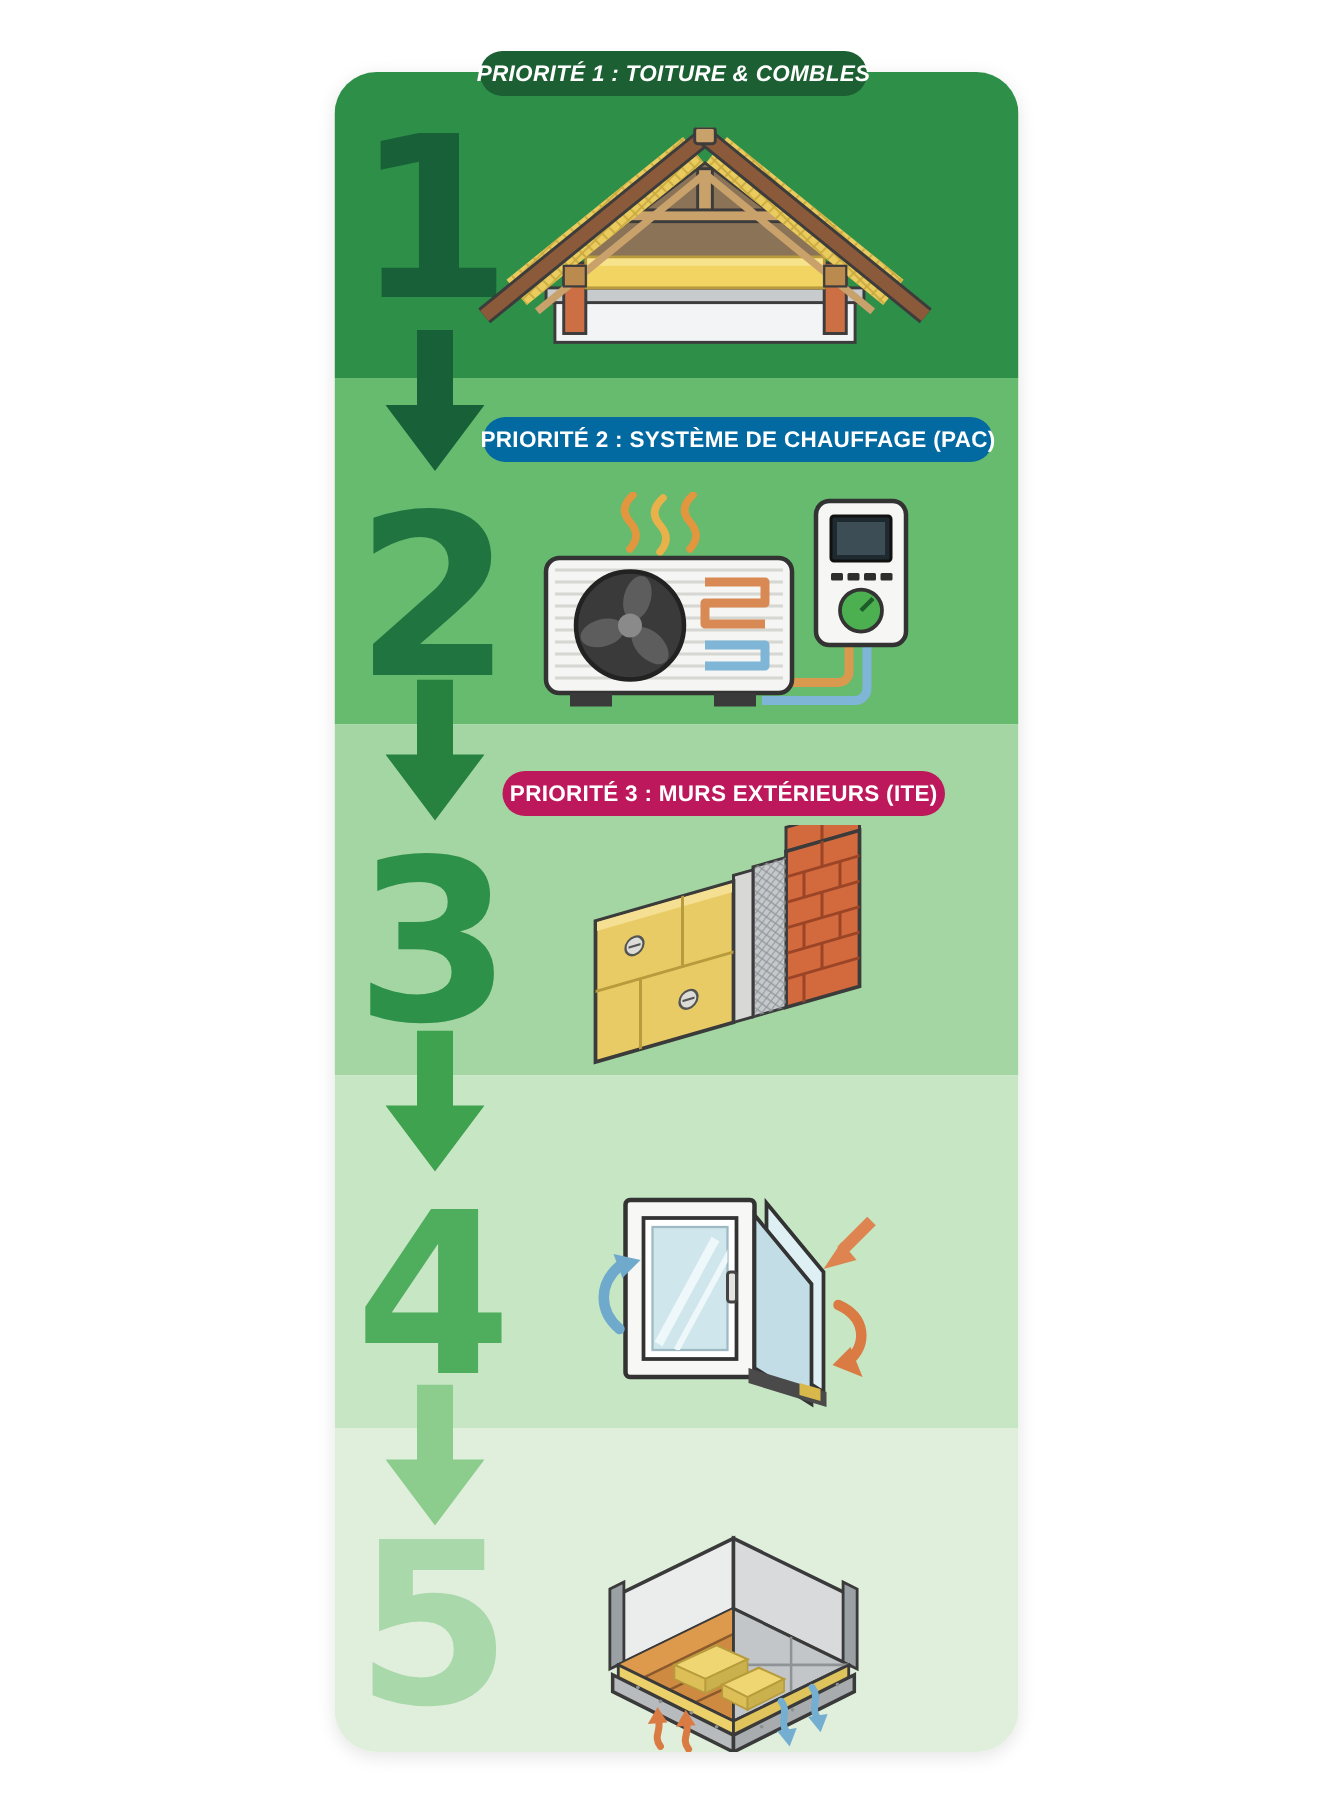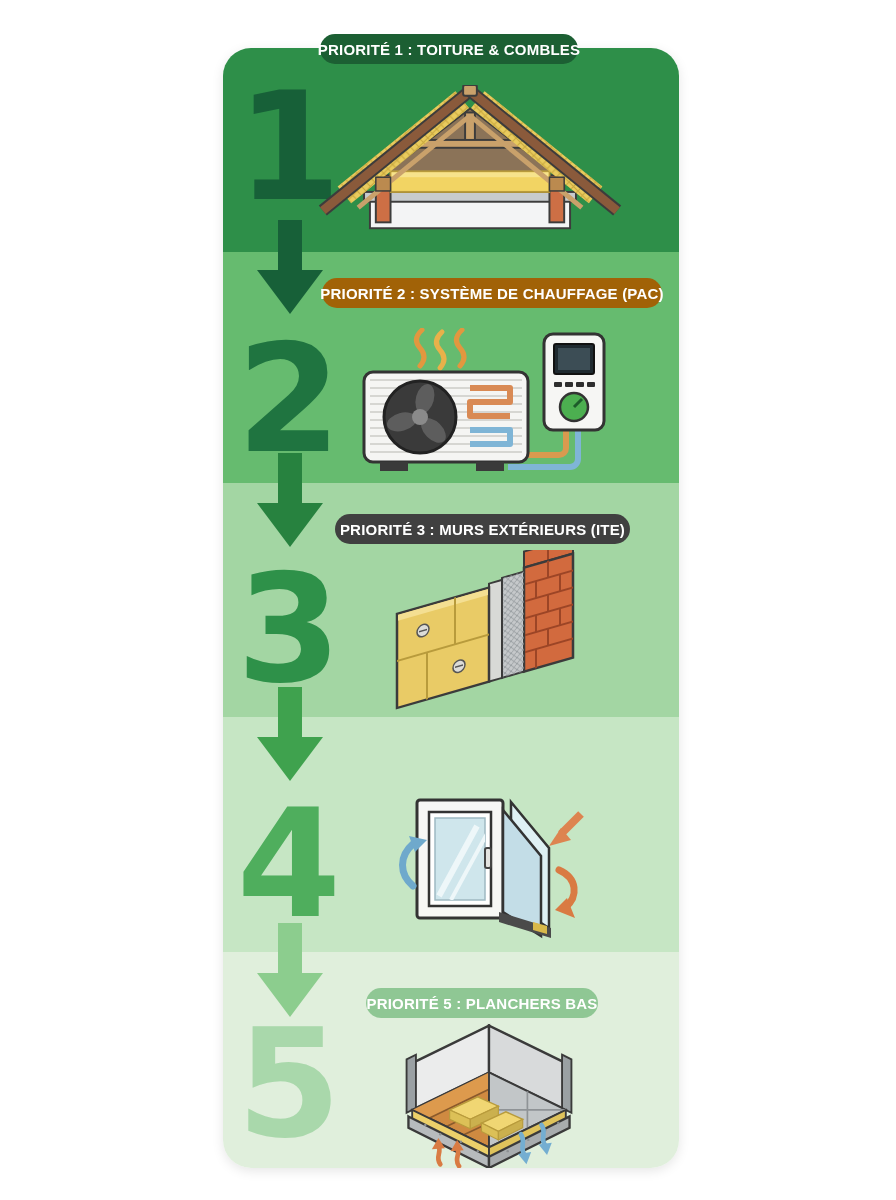--- a/index.html
+++ b/index.html
@@ -23,21 +23,21 @@
     font-weight:bold;font-size:150px;line-height:1;user-select:none;
   }
   .n1{top:24px}.n2{top:276px}.n3{top:506px}.n4{top:741px}.n5{top:961px}
   .arrow{position:absolute;left:34px;width:66px;height:96px;}
   .a1{top:172px}.a2{top:405px}.a3{top:639px}.a4{top:875px}
   .badge{
     position:absolute;height:30px;border-radius:16px;
     display:flex;align-items:center;justify-content:center;
     font-weight:bold;font-size:15px;white-space:nowrap;letter-spacing:0.2px;
   }
-  .bd1{left:97px;top:-14px;width:258px;}
+  .bd1{left:97px;top:-14px;width:258px;font-style:italic;}
   .bd2{left:99px;top:230px;width:340px;}
   .bd3{left:112px;top:466px;width:295px;}
   .bd4{left:110px;top:705px;width:302px;}
   .bd5{left:143px;top:940px;width:232px;}
   .illo{position:absolute;}
   .il1{left:87px;top:37px;}
   .il2{left:135px;top:280px;}
   .il3{left:160px;top:502px;}
   .il4{left:168px;top:738px;}
   .il5{left:158px;top:972px;}
@@ -71,23 +71,22 @@
         <polygon points="21,0 45,0 45,50 66,50 33,94 0,50 21,50" fill="#27823f"></polygon>
       </svg>
       <svg class="arrow a3" viewBox="0 0 66 96">
         <polygon points="21,0 45,0 45,50 66,50 33,94 0,50 21,50" fill="#3fa24e"></polygon>
       </svg>
       <svg class="arrow a4" viewBox="0 0 66 96">
         <polygon points="21,0 45,0 45,50 66,50 33,94 0,50 21,50" fill="#8ccd8e"></polygon>
       </svg>
 
       <div class="badge bd1" style="background: rgb(28, 95, 51); color: rgb(255, 255, 255);">PRIORITÉ 1 : TOITURE &amp; COMBLES</div>
-      <div class="badge bd2" style="background: #a16207; color: rgb(255, 255, 255);">PRIORITÉ 2 : SYSTÈME DE CHAUFFAGE (PAC)</div>
-      <div class="badge bd3" style="background: #404040; color: rgb(255, 255, 255);">PRIORITÉ 3 : MURS EXTÉRIEURS (ITE)</div>
-      <div class="badge bd5" style="background: rgb(143, 199, 148); color: rgb(255, 255, 255);">PRIORITÉ 5 : PLANCHERS BAS</div>
+      <div class="badge bd2" style="background: #0369a1; color: rgb(255, 255, 255);">PRIORITÉ 2 : SYSTÈME DE CHAUFFAGE (PAC)</div>
+      <div class="badge bd3" style="background: #be185d; color: rgb(255, 255, 255);">PRIORITÉ 3 : MURS EXTÉRIEURS (ITE)</div>
 
       <svg class="illo il1" width="320" height="155" viewBox="0 0 320 158">
         <defs>
           <pattern id="insHatch" width="9" height="9" patternUnits="userSpaceOnUse">
             <path d="M0,9 L9,0 M0,0 L9,9" stroke="#c9a83e" stroke-width="1.2" fill="none"></path>
           </pattern>
         </defs>
         <rect x="58" y="118" width="204" height="28" fill="#f3f4f5" stroke="#3c3c3c" stroke-width="2"></rect>
         <rect x="52" y="109" width="216" height="10" fill="#c7cbce" stroke="#3c3c3c" stroke-width="2"></rect>
         <rect x="64" y="92" width="15" height="48" fill="#cd6f45" stroke="#3c3c3c" stroke-width="2"></rect>

